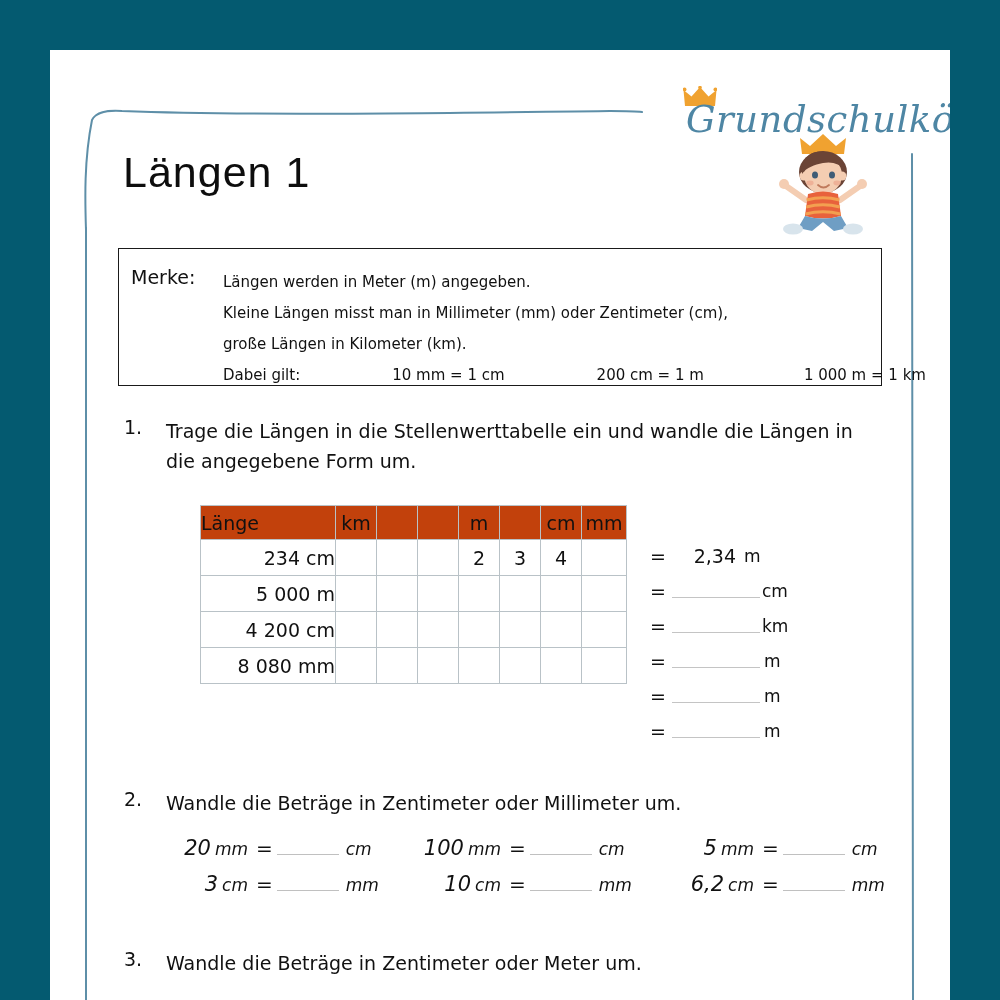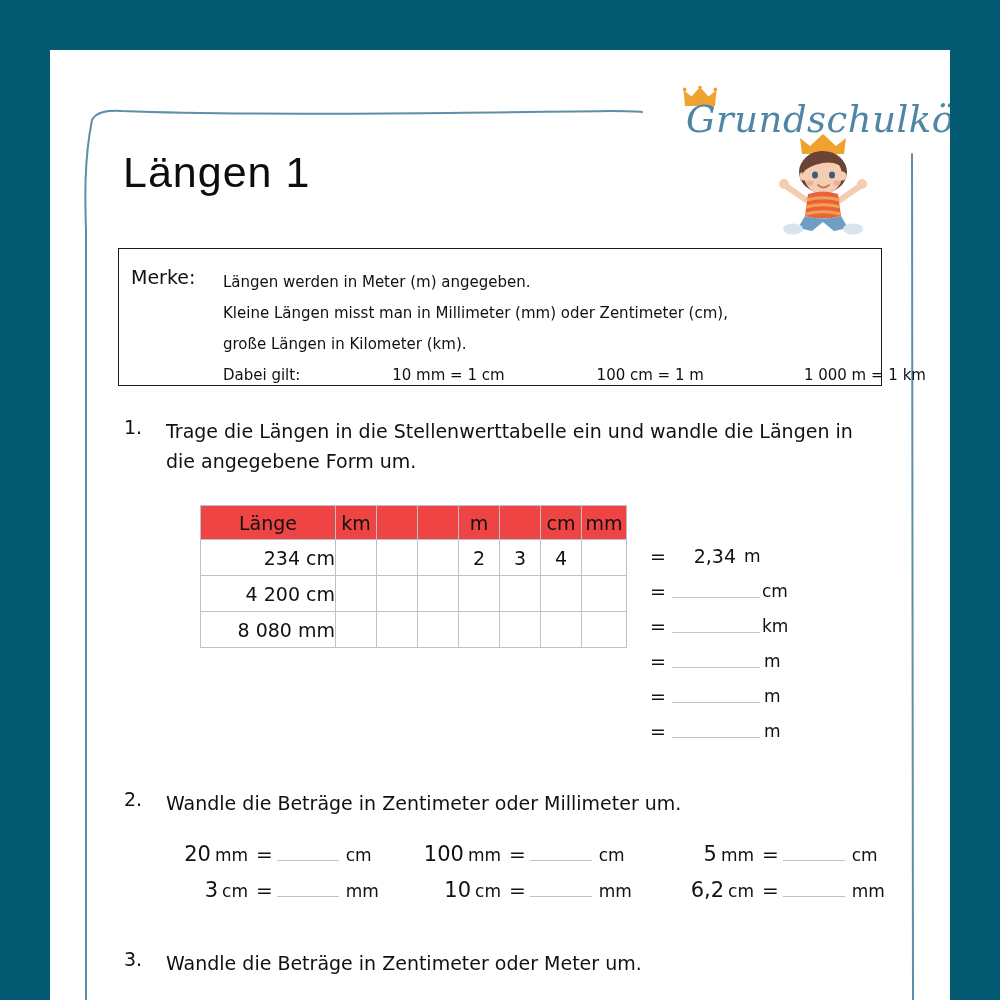--- a/index.html
+++ b/index.html
@@ -163,23 +163,22 @@
   }
   table.pv th, table.pv td {
     border: 1px solid #b9c2c7;
     height: 35px;
     padding: 0;
     font-weight: normal;
     font-size: 19px;
     color: #111;
   }
   table.pv thead th {
-    background: #ef4444;
+    background: #c2410c;
     height: 33px;
-    text-align: center;
   }
   .col-laenge { width: 135px; }
   .col-unit   { width: 41px;  }
   .col-mm     { width: 45px;  }
 
   th.h-laenge {
     text-align: left;
     padding-left: 10px;
   }
   th.h-unit {
@@ -235,21 +234,21 @@
   .ex-grid {
     position: absolute;
     width: 760px;
   }
   #ex2 { left: 86px; top: 786px; }
   #ex3 { left: 86px; top: 946px; }
 
   .ex-line {
     display: flex;
     height: 36px;
-    align-items: center;
+    font-style: italic;
   }
   .ex-cell {
     width: 253px;
     display: flex;
     align-items: baseline;
     justify-content: flex-start;
   }
   .ex-cell .lhs {
     width: 112px;
     text-align: right;
@@ -344,21 +343,21 @@
 
     <div class="ws-title">Längen 1</div>
 
     <div class="merke-box">
       <div class="merke-inner">
         <div class="merke-label">Merke:</div>
         <div class="merke-lines">
           <div class="merke-line">Längen werden in Meter (m) angegeben.</div>
           <div class="merke-line">Kleine Längen misst man in Millimeter (mm) oder Zentimeter (cm),</div>
           <div class="merke-line">große Längen in Kilometer (km).</div>
-          <div class="merke-line row-facts"><span>Dabei gilt:</span><span class="fact-gap-a"></span><span>10 mm = 1 cm</span><span class="fact-gap-a"></span><span>100 cm = 1 m</span><span class="fact-gap-b"></span><span>1 000 m = 1 km</span></div>
+          <div class="merke-line row-facts"><span>Dabei gilt:</span><span class="fact-gap-a"></span><span>10 mm = 1 cm</span><span class="fact-gap-a"></span><span>200 cm = 1 m</span><span class="fact-gap-b"></span><span>1 000 m = 1 km</span></div>
         </div>
       </div>
     </div>
 
     <div class="task" id="task1">
       <span class="task-num">1.</span>
       <span class="task-text">Trage die Längen in die Stellenwerttabelle ein und wandle die Längen in die angegebene Form um.</span>
     </div>
 
     <div class="pv-table-wrap">
@@ -390,20 +389,30 @@
             <td class="c-laenge">234 cm</td>
             <td class="c-digit"></td>
             <td class="c-digit"></td>
             <td class="c-digit"></td>
             <td class="c-digit">2</td>
             <td class="c-digit">3</td>
             <td class="c-digit">4</td>
             <td class="c-digit"></td>
           </tr>
           <tr>
+            <td class="c-laenge">5 000 m</td>
+            <td class="c-digit"></td>
+            <td class="c-digit"></td>
+            <td class="c-digit"></td>
+            <td class="c-digit"></td>
+            <td class="c-digit"></td>
+            <td class="c-digit"></td>
+            <td class="c-digit"></td>
+          </tr>
+          <tr>
             <td class="c-laenge">4 200 cm</td>
             <td class="c-digit"></td>
             <td class="c-digit"></td>
             <td class="c-digit"></td>
             <td class="c-digit"></td>
             <td class="c-digit"></td>
             <td class="c-digit"></td>
             <td class="c-digit"></td>
           </tr>
           <tr>

